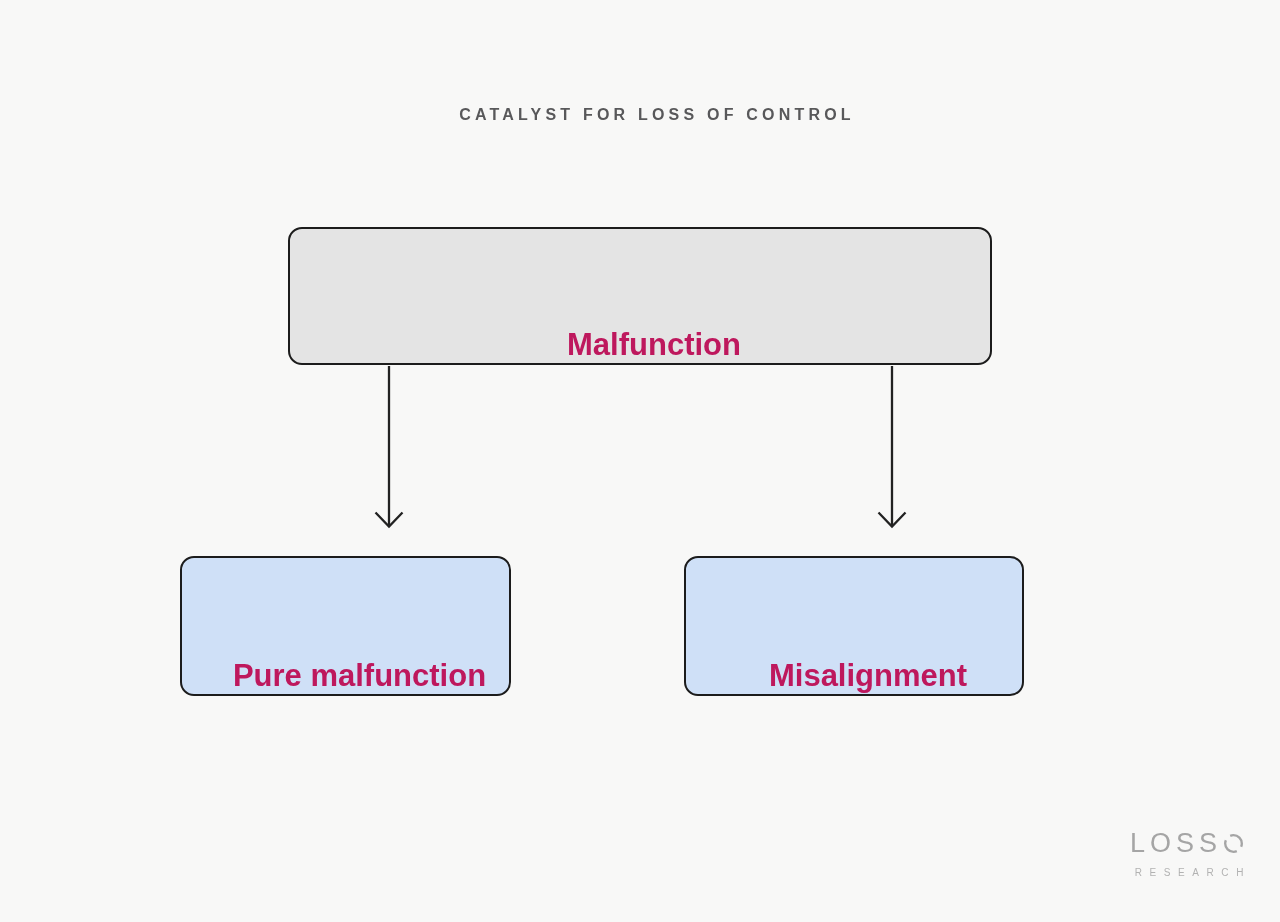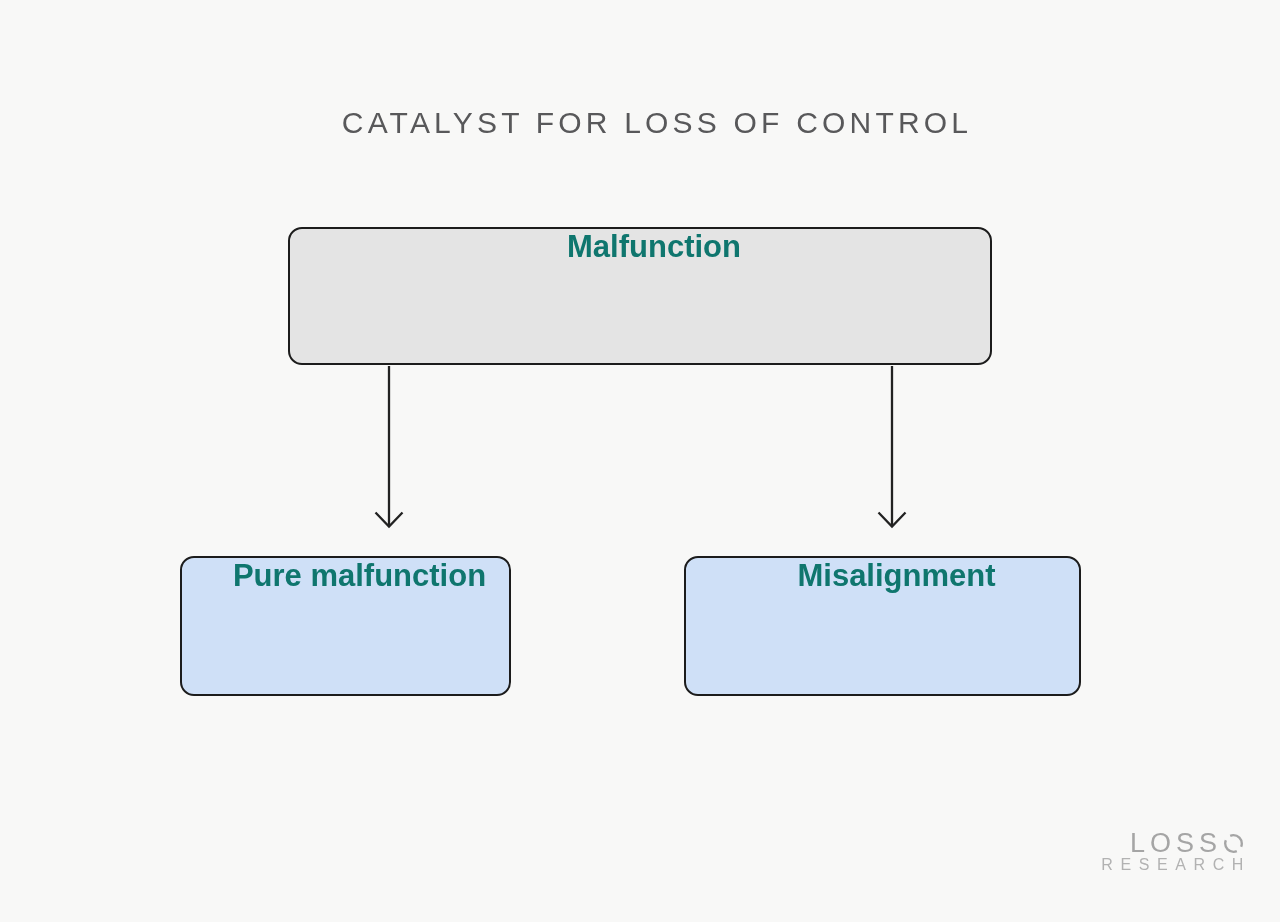--- a/index.html
+++ b/index.html
@@ -16,53 +16,53 @@
     height: 922px;
     background: #f8f8f7;
   }
   .title {
     position: absolute;
     left: 34px;
     right: 0;
     top: 106px;
     margin: 0;
     text-align: center;
-    font-size: 30px;
-    font-weight: 400;
+    font-size: 16px;
+    font-weight: 700;
     letter-spacing: 4.2px;
     color: #58585a;
   }
   .node {
     position: absolute;
     display: flex;
-    align-items: flex-start;
+    align-items: flex-end;
     justify-content: center;
     border: 2px solid #1c1c1c;
     border-radius: 14px;
     box-sizing: border-box;
     font-size: 31px;
     font-weight: 600;
-    color: #0f766e;
+    color: #be185d;
     padding-left: 28px;
   }
   .node-root {
     left: 288px;
     top: 227px;
     width: 704px;
     height: 138px;
     background: #e4e4e4;
   }
   .node-child {
     top: 556px;
     width: 331px;
     height: 140px;
     background: #cfe0f7;
   }
   .node-left  { left: 180px; }
-  .node-right { left: 684px; width: 397px; }
+  .node-right { left: 684px; width: 340px; }
   .connectors {
     position: absolute;
     left: 0;
     top: 0;
     width: 1280px;
     height: 922px;
     pointer-events: none;
   }
   .connectors line,
   .connectors polyline {
@@ -84,22 +84,22 @@
     font-weight: 400;
     letter-spacing: 5px;
     line-height: 26px;
     color: #a5a5a5;
   }
   .logo-o {
     margin-top: 1px;
     margin-left: 1px;
   }
   .logo-sub {
-    margin-top: 0;
-    font-size: 16px;
+    margin-top: 11px;
+    font-size: 10px;
     font-weight: 400;
     letter-spacing: 7.6px;
     margin-right: -7px;
     color: #b2b2b2;
   }
 </style>
 </head>
 <body>
 
 <div class="canvas">

